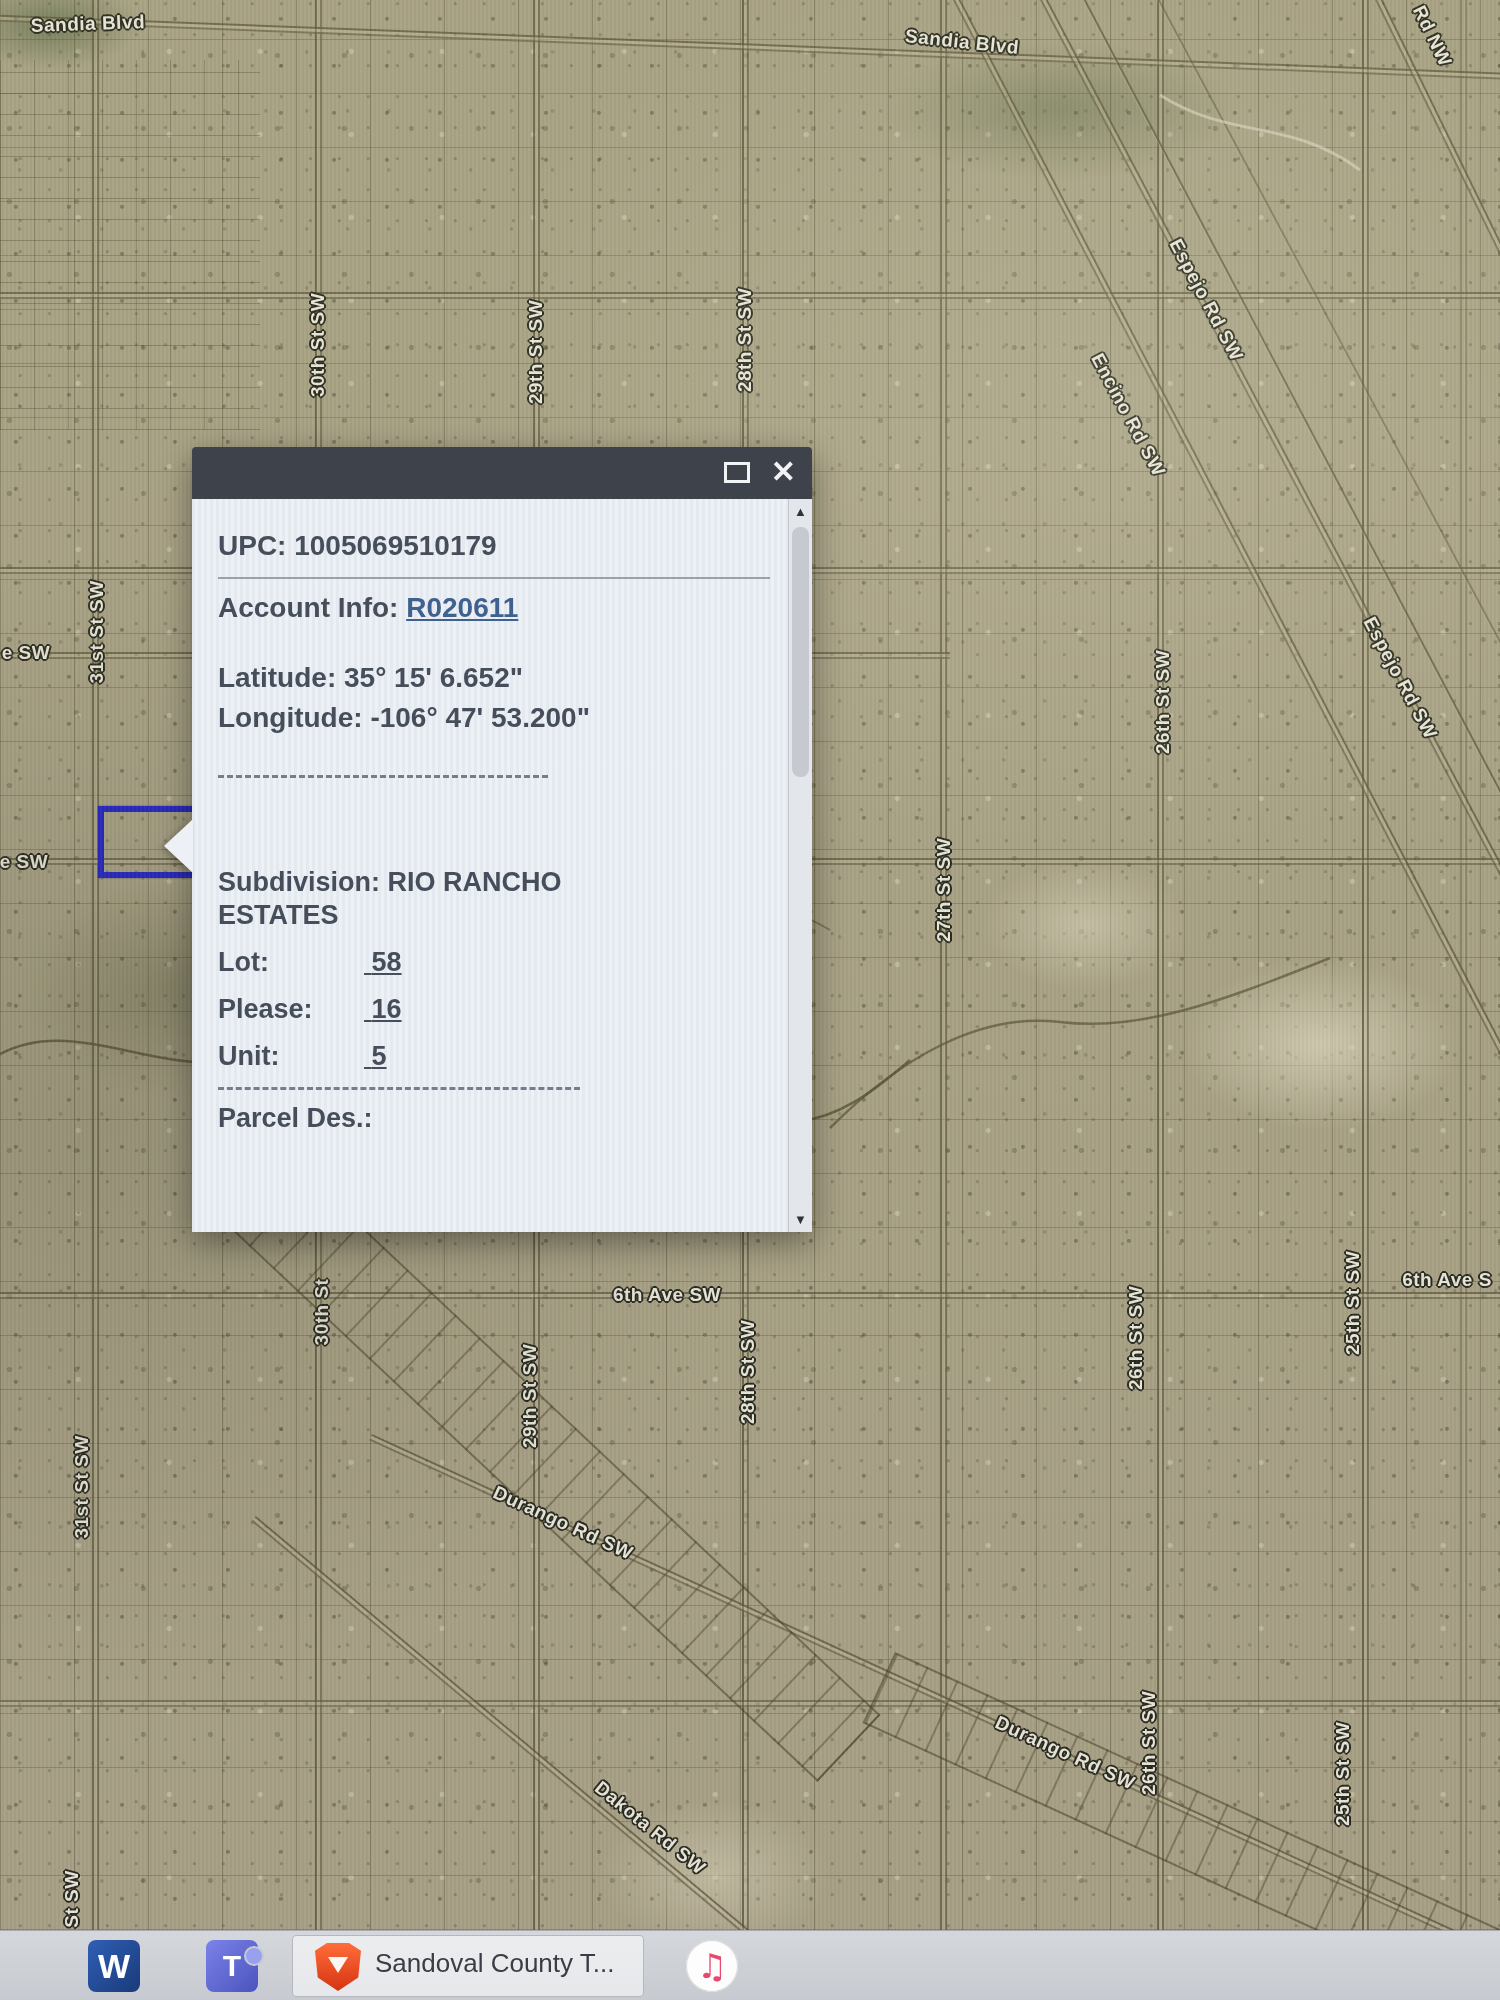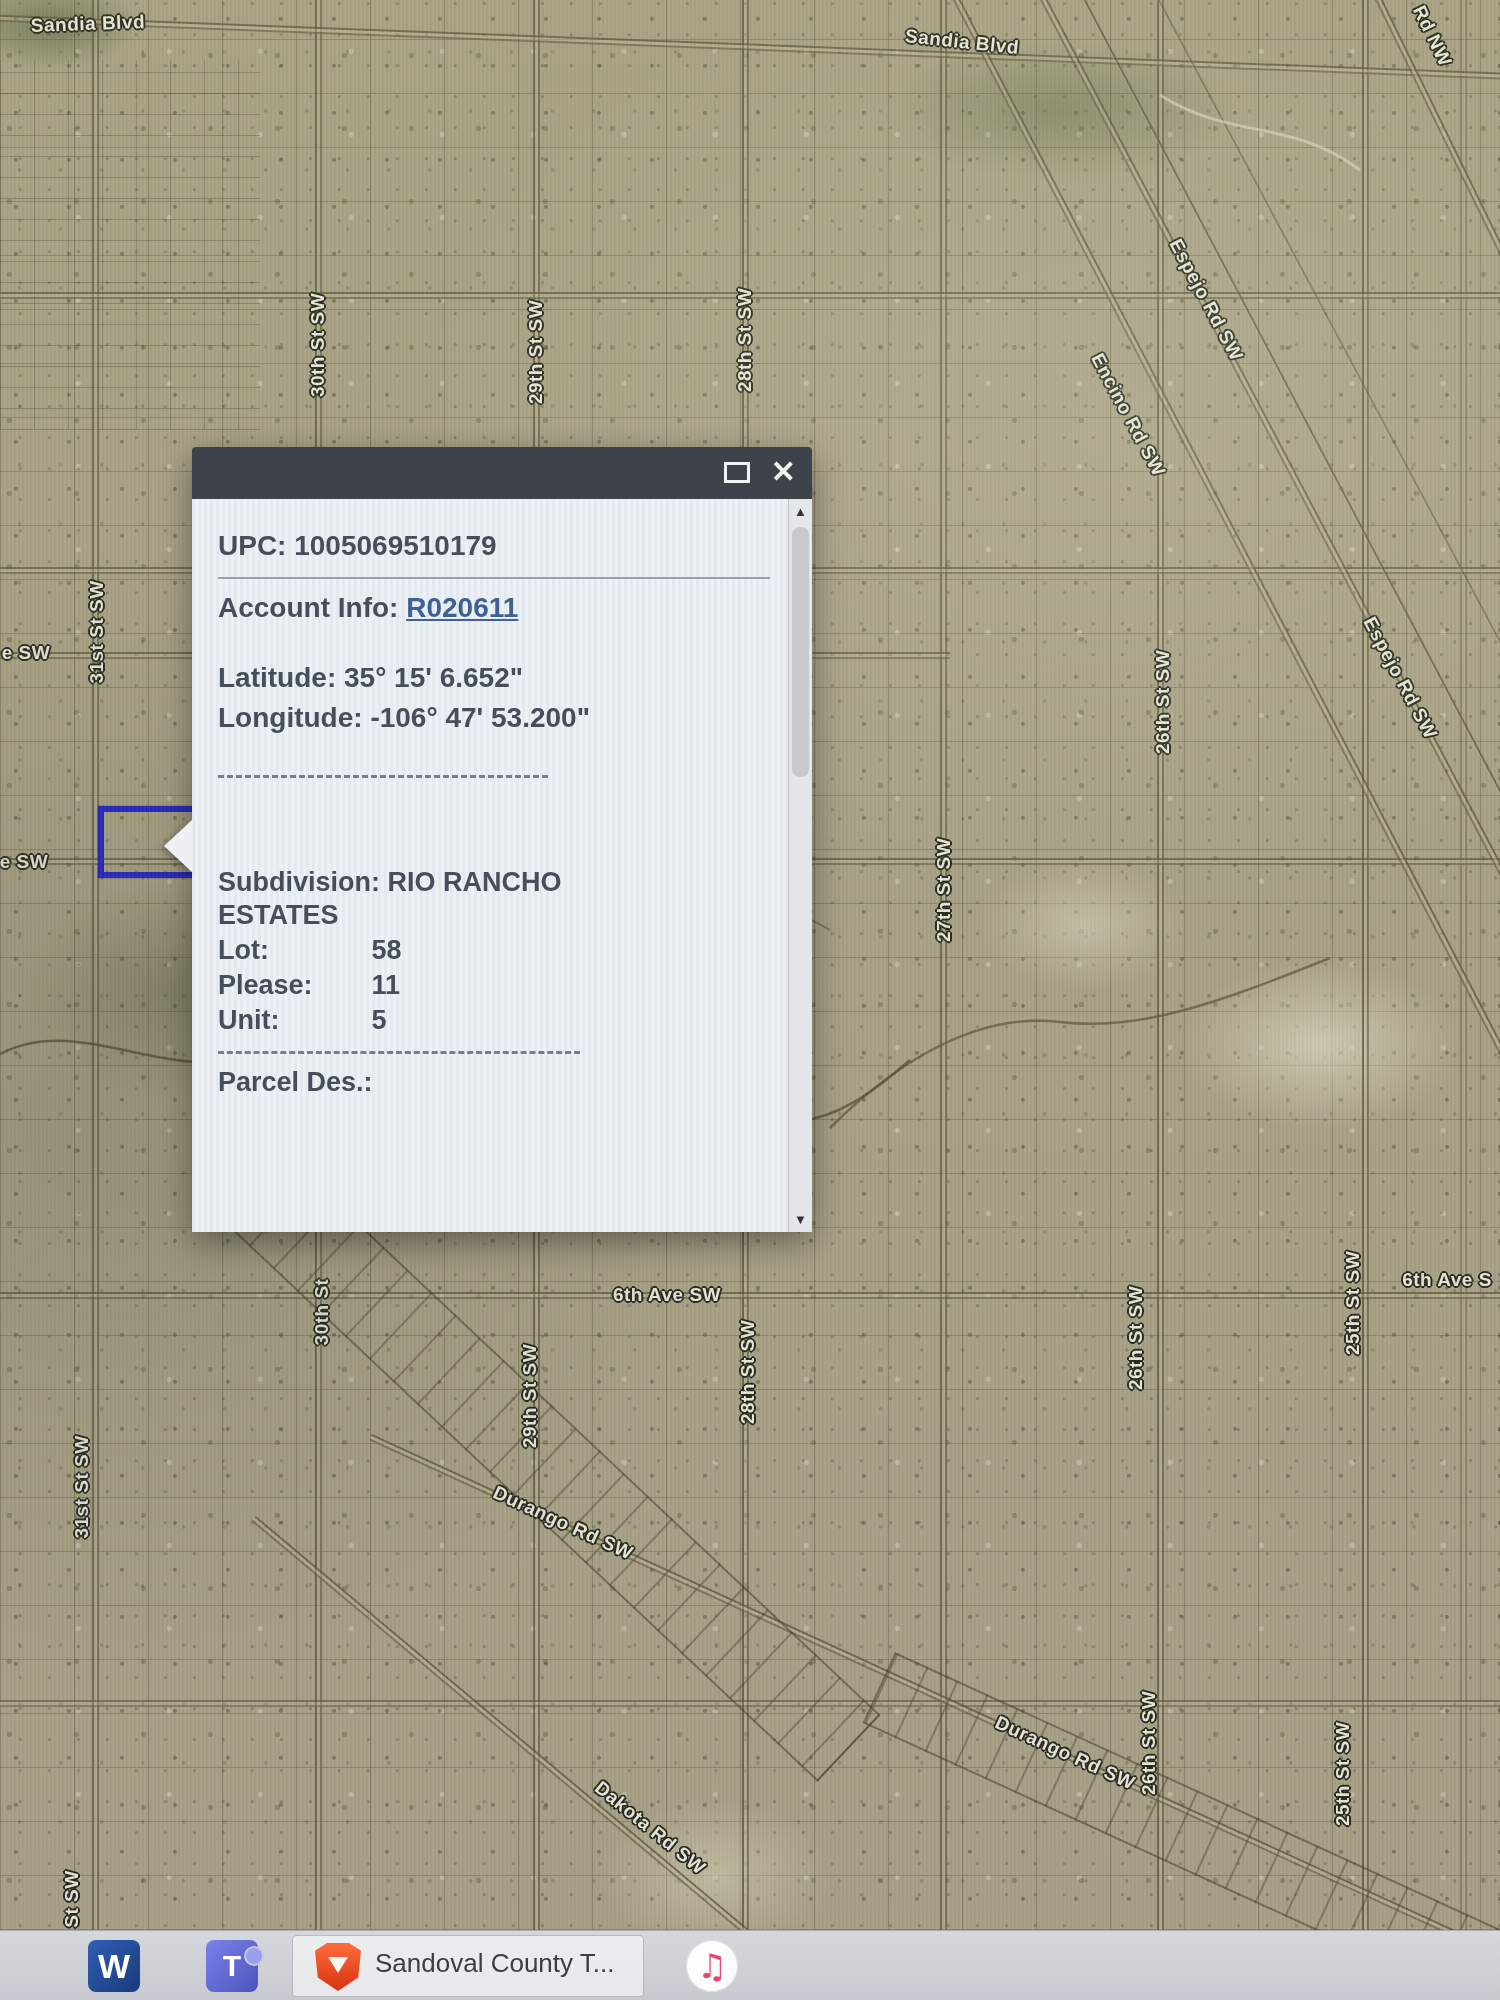--- a/index.html
+++ b/index.html
@@ -76,21 +76,21 @@
     padding:30px 12px 0 26px; color:#454e5a; }
   .pcontent .big { font:bold 28px/34px "Liberation Sans", sans-serif; }
   .pcontent .row { font:bold 27px/33px "Liberation Sans", sans-serif; }
   .phr { border:none; border-top:2px solid #99a1ab; margin:14px 0 12px 0; width:99%; }
   .acct-link { color:#3f618f; text-decoration:underline; cursor:pointer; }
   .lat { margin-top:36px; }
   .lon { margin-top:6px; }
   .dashes { border-top:3px dashed #747e8c; margin-top:40px; width:330px; }
   .dashes.d2 { margin-top:14px; width:362px; }
   .subdiv { margin-top:88px; width:470px; }
-  .kv { margin-top:2px; }
+  .kv { margin-top:14px;text-decoration:underline; }
   .kv .k { display:inline-block; width:146px; }
   .tract { margin-top:24px; }
   .pdes { margin-top:12px; }
   .note { margin-top:42px; width:525px; font:25px/34px "Liberation Sans", sans-serif;
     color:#59626f; }
   .pscroll { position:absolute; right:0; top:0; bottom:0; width:24px; background:#e3e6ea;
     border-left:1px solid #c2c6cb; }
   .pscroll .up { position:absolute; top:5px; left:0; right:0; text-align:center;
     font-size:13px; color:#30343a; }
   .pscroll .down { position:absolute; bottom:5px; left:0; right:0; text-align:center;
@@ -224,21 +224,21 @@
         <div class="big lat">Latitude: 35° 15' 6.652"</div>
         <div class="big lon">Longitude: -106° 47' 53.200"</div>
         <div class="dashes"></div>
         <div class="row subdiv">Subdivision: RIO RANCHO ESTATES</div>
         <div class="row kv">
           <span class="k">Lot:</span>
           <span>58</span>
         </div>
         <div class="row kv">
           <span class="k">Please:</span>
-          <span>11</span>
+          <span>16</span>
         </div>
         <div class="row kv">
           <span class="k">Unit:</span>
           <span>5</span>
         </div>
         <div class="dashes d2"></div>
         <div class="row pdes">Parcel Des.:</div>
       </div>
       <div class="pscroll">
         <div class="up">▲</div>

